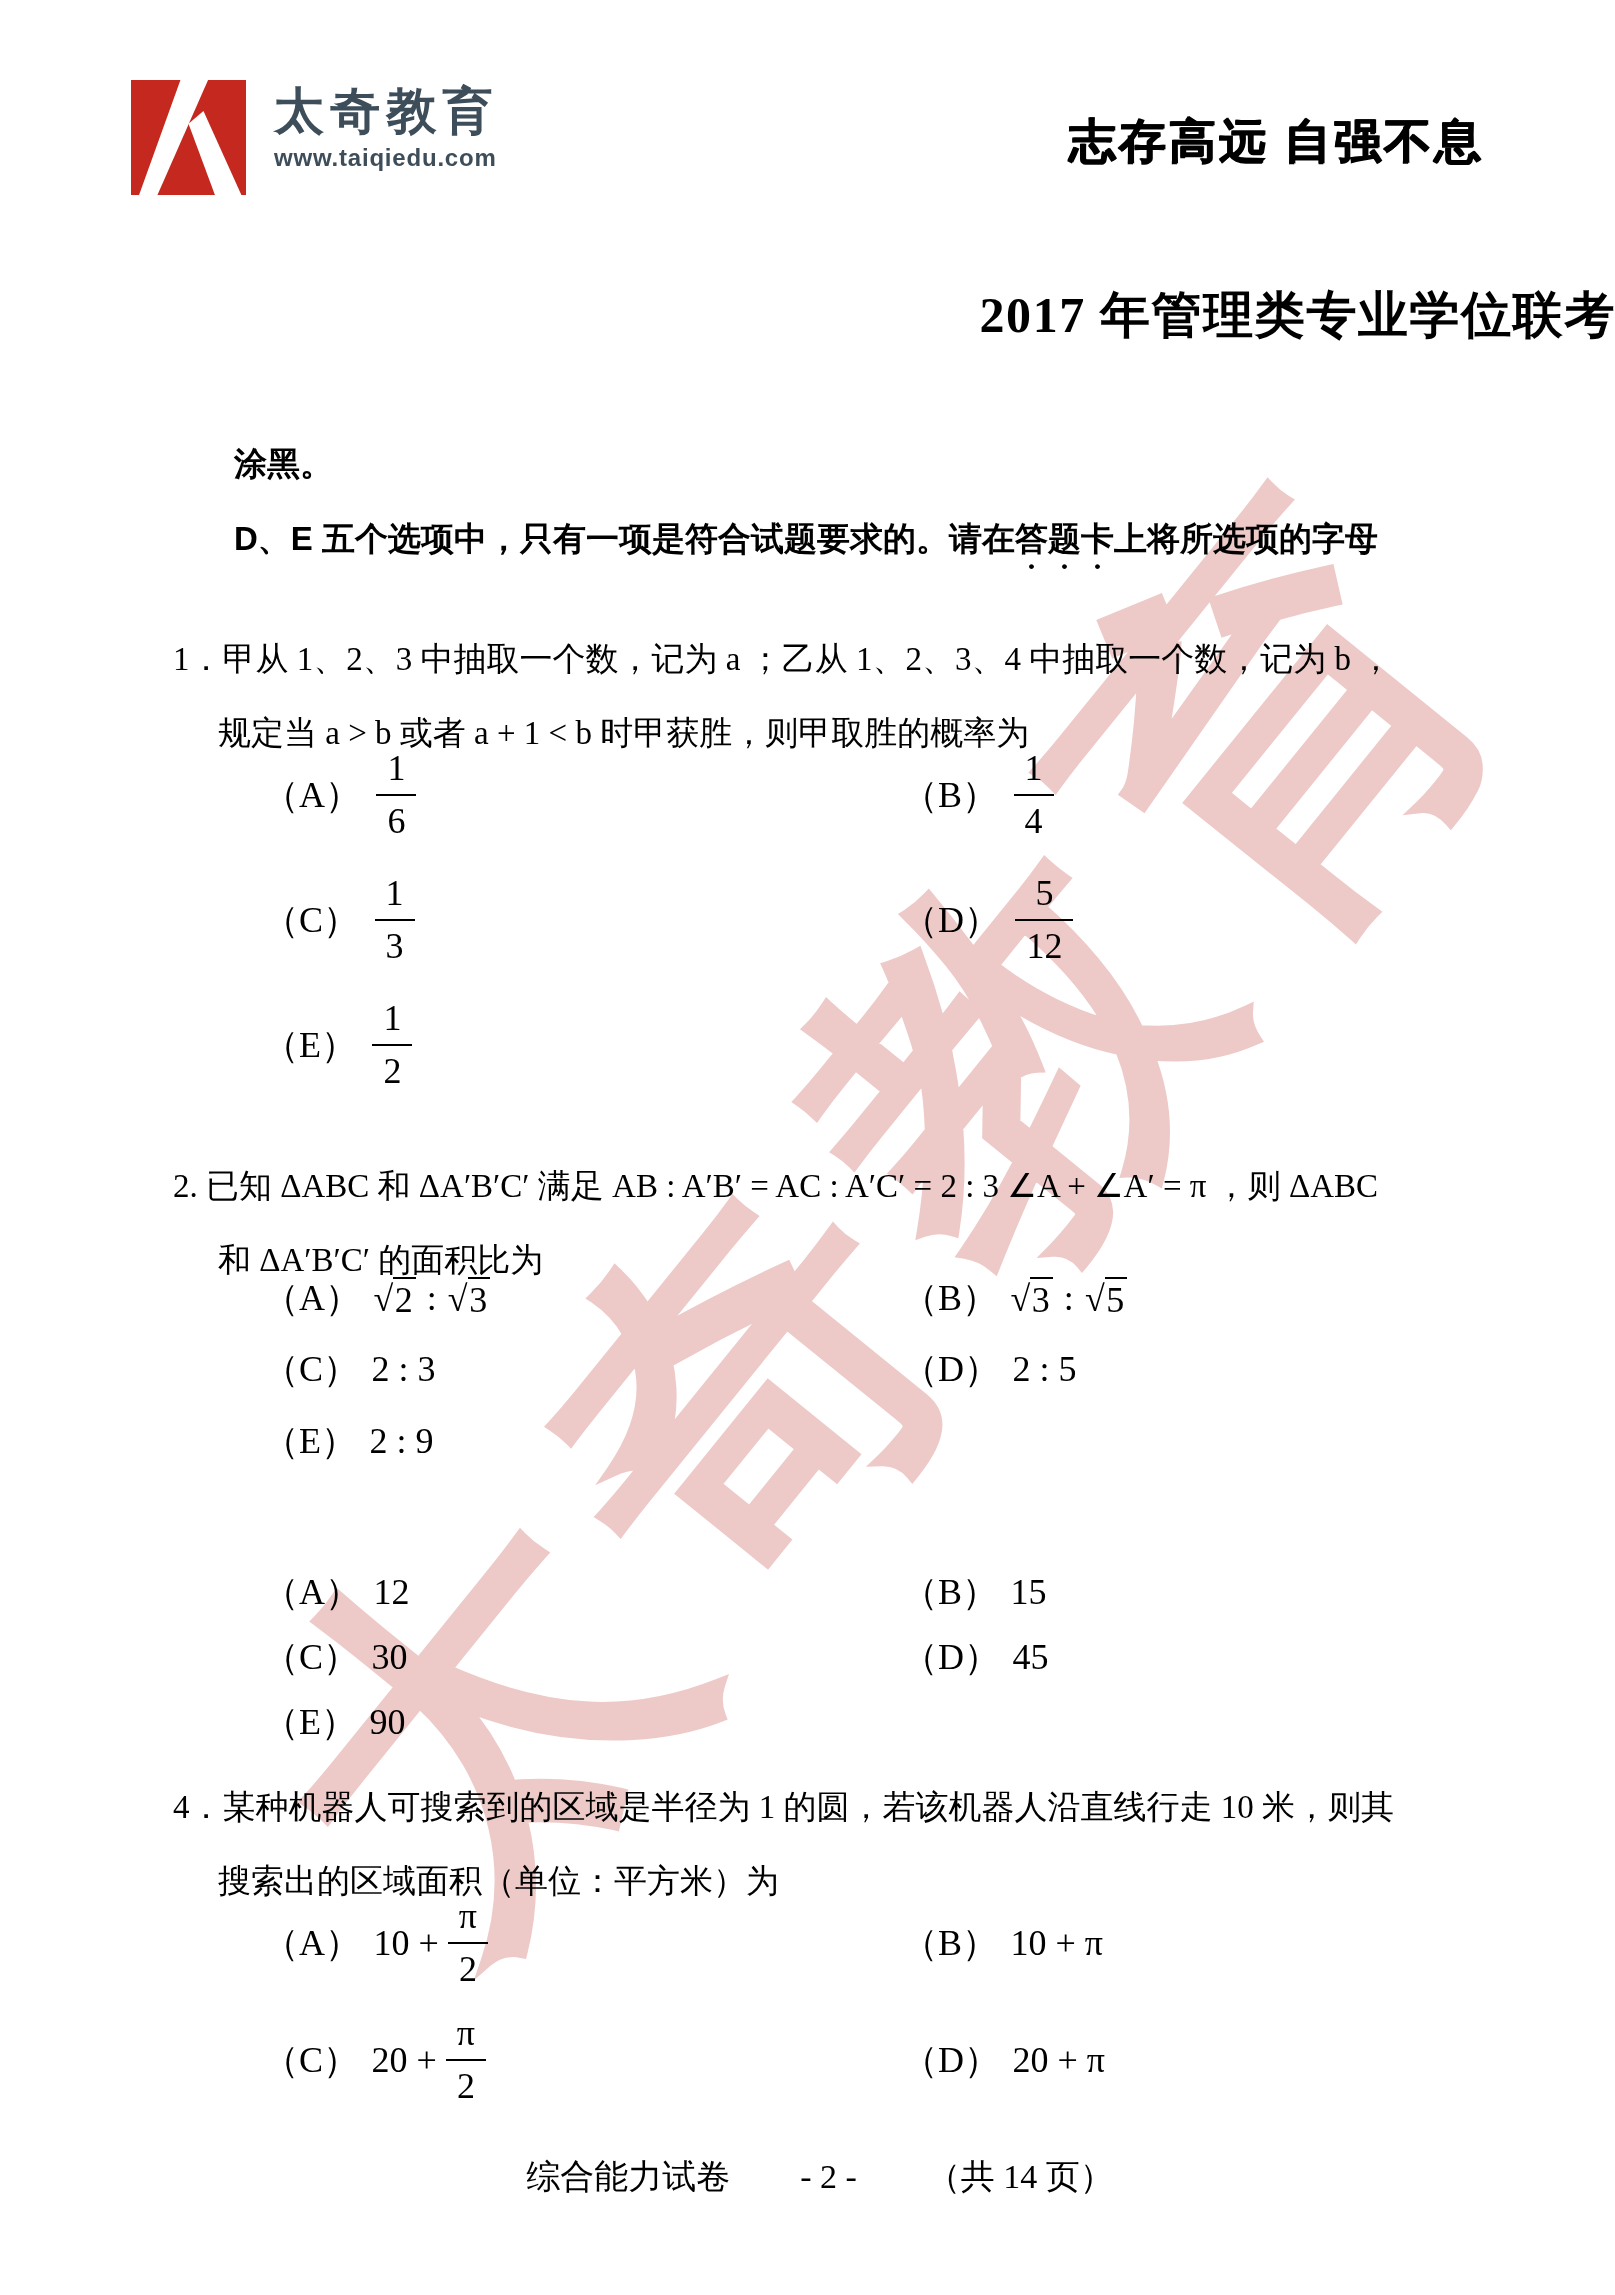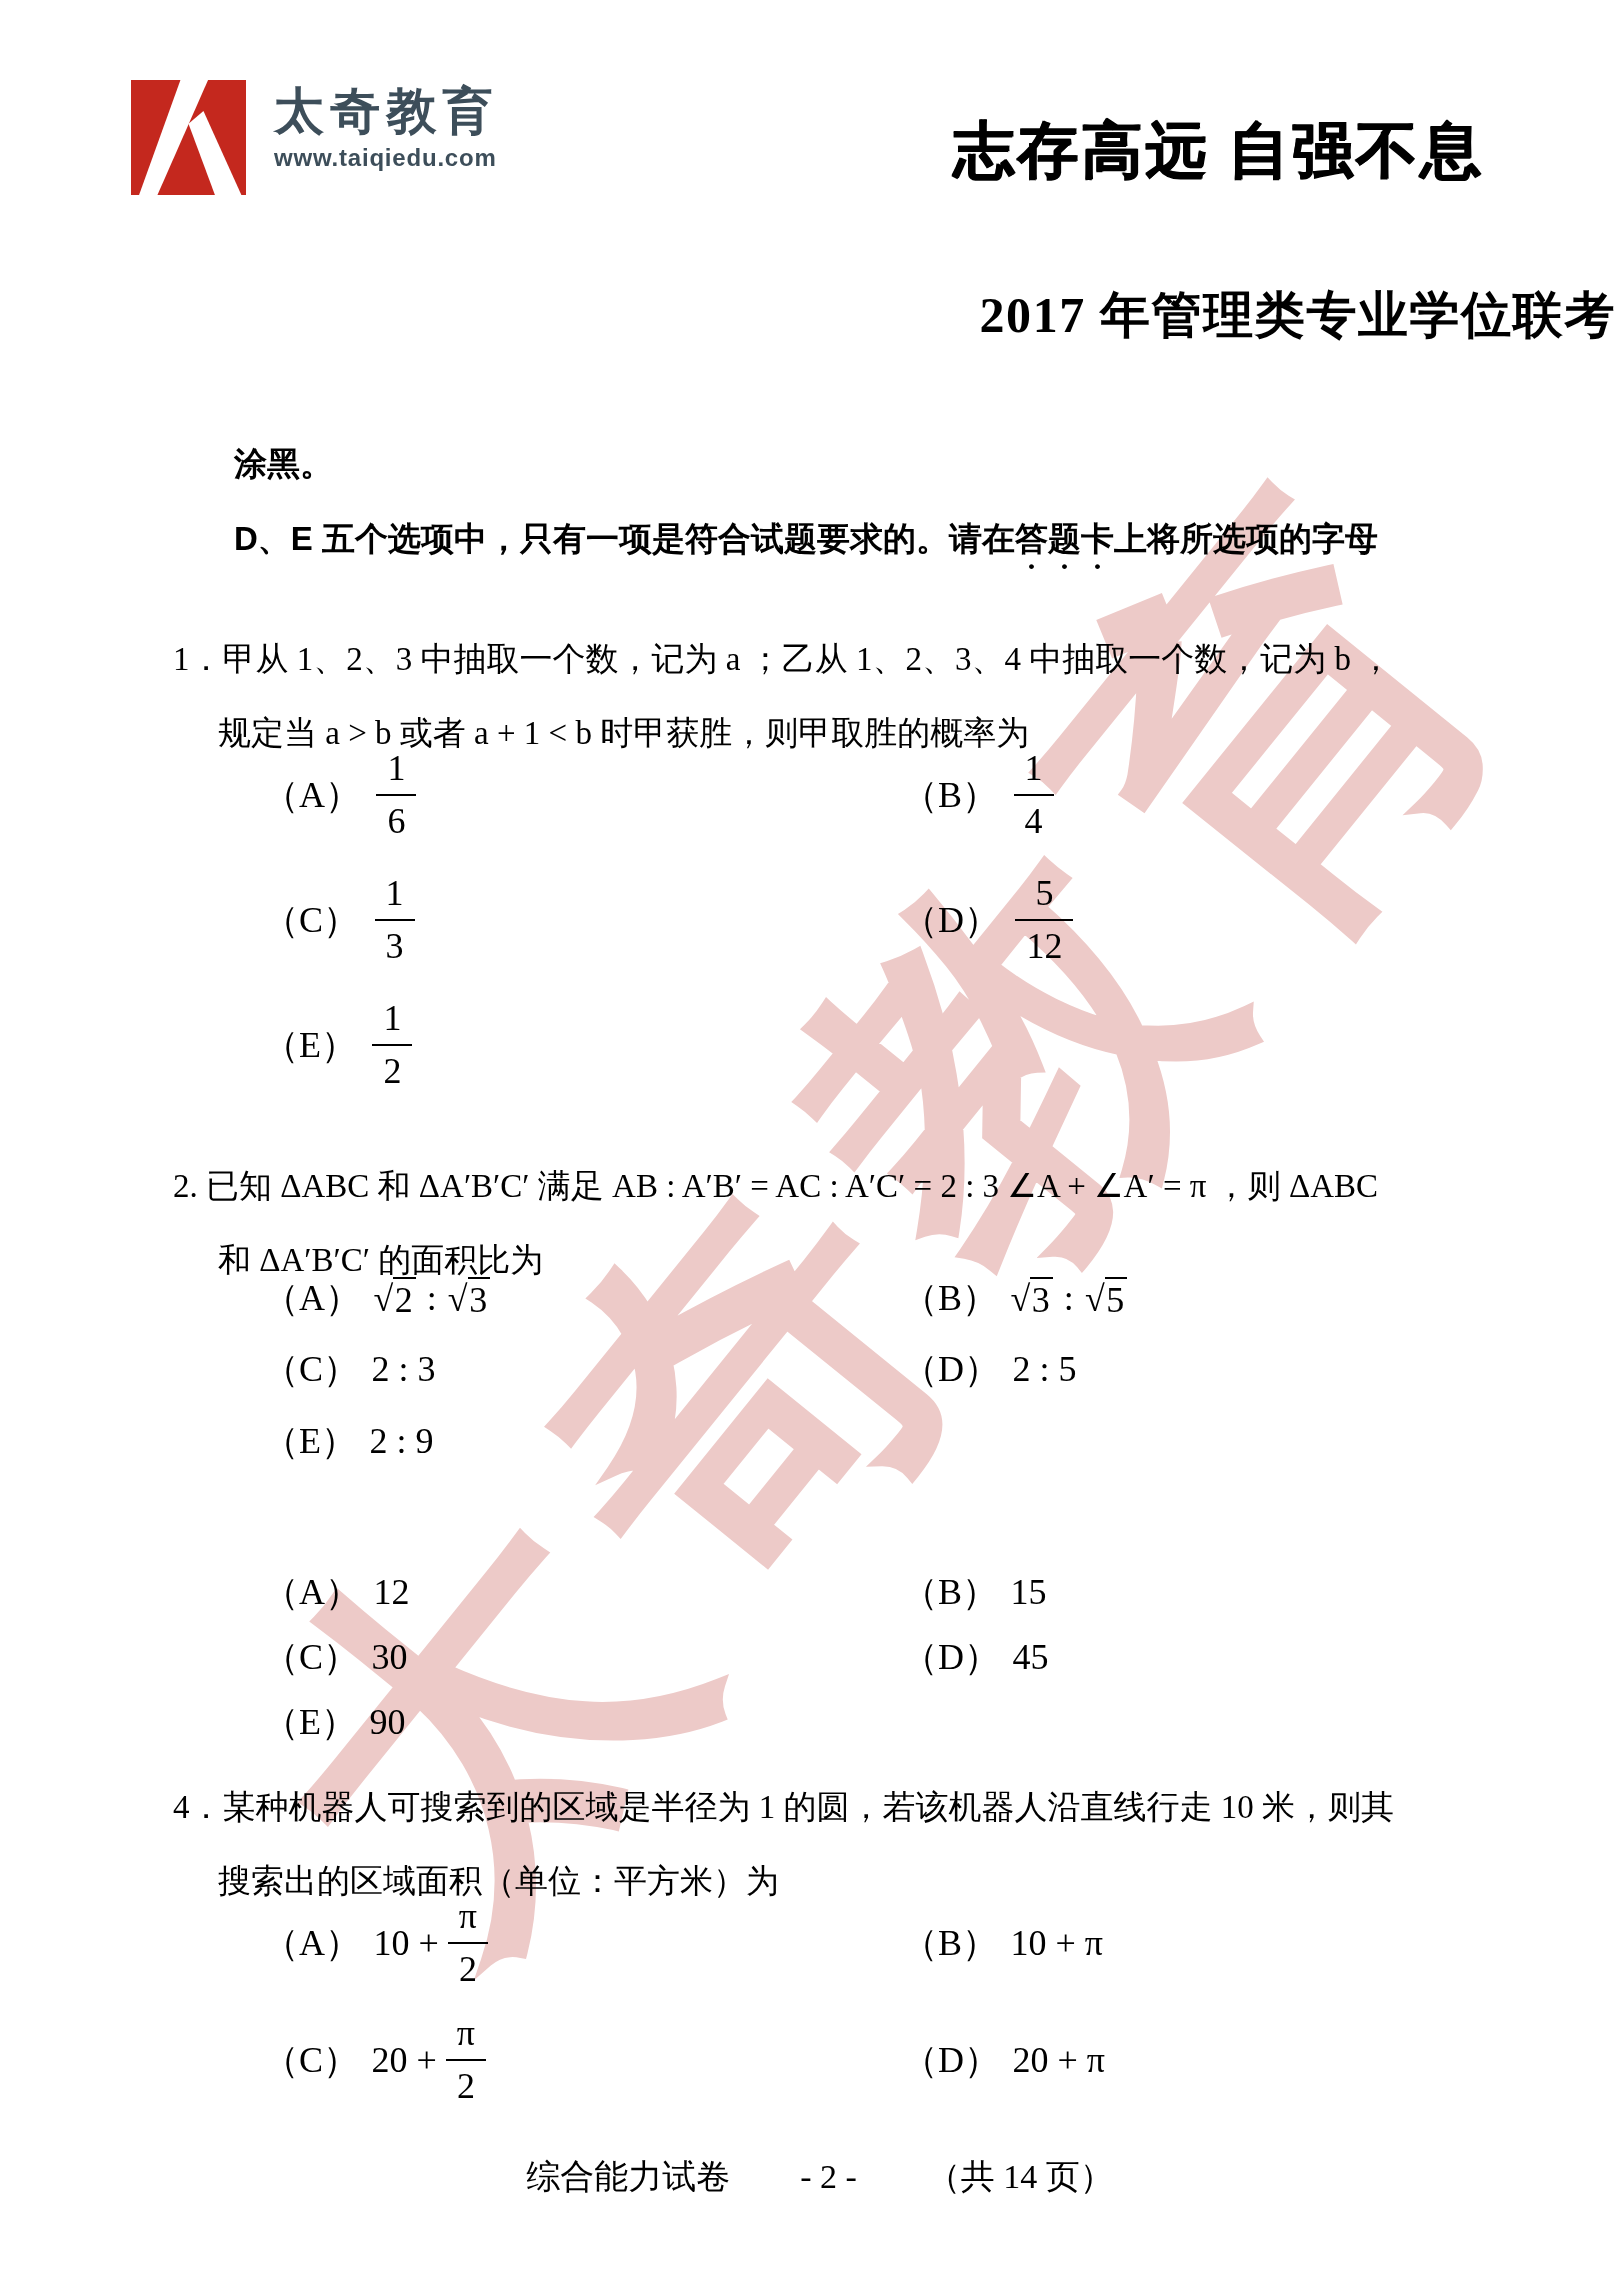--- a/index.html
+++ b/index.html
@@ -25,21 +25,21 @@
 
   
   .logo-block { position:absolute; left:131px; top:80px; display:flex; align-items:flex-start; }
   .logo-mark { width:115px; height:115px; display:block; }
   .logo-text { margin-left:28px; padding-top:6.2px; font-family:"Liberation Sans", sans-serif; color:#3d4e5a; }
   .brand-name { font-size:50px; font-weight:700; letter-spacing:6.2px; line-height:1.0; }
   .brand-url  { font-size:24px; font-weight:700; letter-spacing:0.8px; margin-top:7.8px; }
 
   .motto {
     position:absolute; right:132px; top:110px;
-    font-size:61px; font-weight:900; letter-spacing:3.1px;
+    font-size:47px; font-weight:900; letter-spacing:3.1px;
     font-family:"Liberation Serif", serif;
     text-shadow:1.2px 0 0 currentColor, 0 0.8px 0 currentColor;
     white-space:nowrap;
   }
 
   
   .doc-title {
     position:absolute; top:238px; left:0; width:100%;
     text-align:right; font-size:50px; font-weight:700; letter-spacing:1.6px;margin-top:44px;
   }

